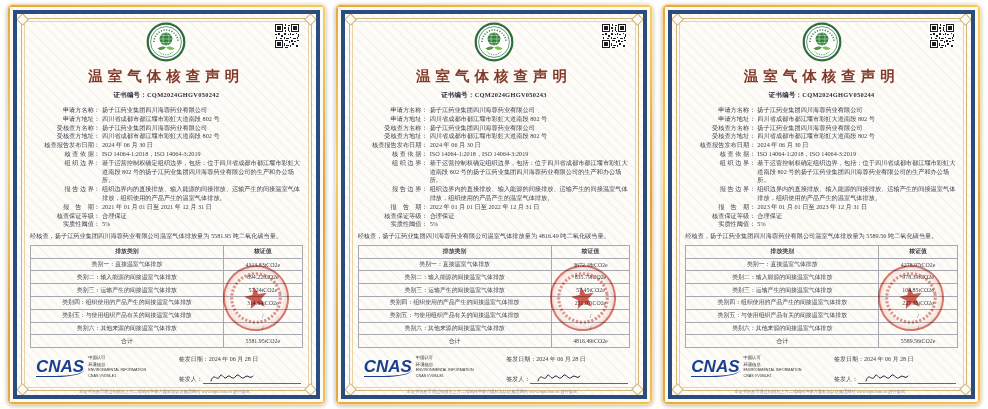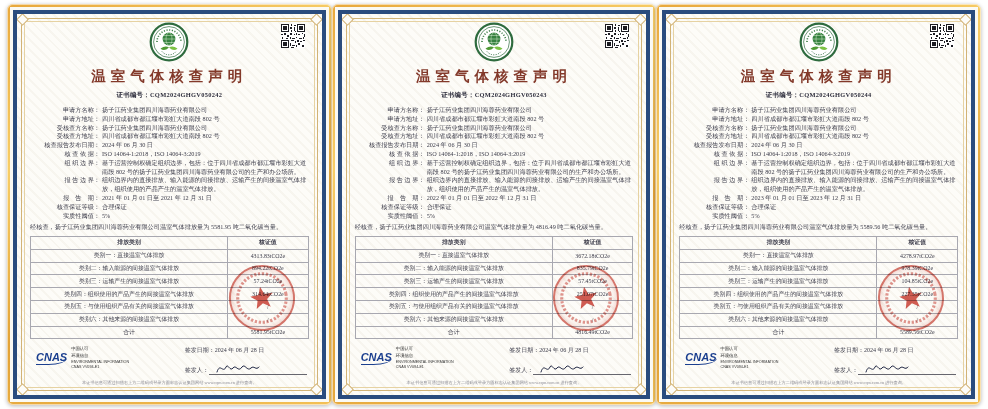--- a/index.html
+++ b/index.html
@@ -1,17 +1,17 @@
 <!DOCTYPE html>
 <html><head>
 <meta charset="utf-8">
 <style>
   html,body{margin:0;padding:0;width:988px;height:409px;overflow:hidden;background:#ffffff;
     font-family:"Liberation Serif","DejaVu Serif",serif;}
-  #stage{display:flex;padding:4px 7px;height:409px;box-sizing:border-box;background:#ffffff;}
+  #stage{display:flex;gap:9px;padding:4px 7px;height:409px;box-sizing:border-box;background:#ffffff;}
   .cert{flex:1;min-width:0;display:flex;}
   .gold{flex:1;border-radius:6px;padding:6px;box-sizing:border-box;
     background:linear-gradient(155deg,#e8a83c 0%,#f7cd67 30%,#e2a237 62%,#f3c055 100%);
     box-shadow:inset 0 0 0 1px rgba(255,255,255,.55), 0 1px 4px rgba(0,0,0,.28);}
   .navy{height:100%;box-sizing:border-box;border:4px solid #2a4c7e;outline:3px solid #fbfaf4;
     background:#fcfbf7;display:flex;}
   .paper{flex:1;position:relative;box-sizing:border-box;padding:8px 13px 4px 13px;overflow:hidden;
     background:
       repeating-linear-gradient(45deg,rgba(214,205,182,.14) 0 2px,transparent 2px 7px),
       #fdfcf8;}
@@ -29,21 +29,21 @@
   .flabel{flex:none;width:70px;text-align:right;white-space:nowrap;}
   .fvalue{flex:1;padding-left:2px;}
   .statement{margin-top:3px;font-size:6.2px;line-height:1.4;color:#40404e;}
   table.emis{margin-top:4px;width:100%;border-collapse:collapse;font-size:5.9px;color:#3b3b49;}
   table.emis th,table.emis td{border:0.8px solid #a8a8b0;padding:1.4px 2px;text-align:center;font-weight:400;}
   table.emis th{font-weight:600;}
   table.emis td.lab{width:71%;}
   .bottomrow{margin-top:7px;display:flex;justify-content:space-between;align-items:flex-start;}
   .cnas{display:flex;align-items:center;gap:4px;padding-left:6px;}
   .cnas-logo{font-family:"Liberation Sans",sans-serif;font-weight:900;font-style:italic;
-    font-size:11px;color:#1b3f8f;border-bottom:1.6px solid #1b3f8f;border-radius:0 0 60%/0 0 7px;line-height:1;padding-bottom:1px;}
+    font-size:17px;color:#1b3f8f;border-bottom:1.6px solid #1b3f8f;border-radius:0 0 60%/0 0 7px;line-height:1;padding-bottom:1px;}
   .cnas-info{font-family:"Liberation Sans",sans-serif;font-size:3.7px;line-height:1.55;color:#333;}
   .cnas-info .cnl{font-size:4.3px;color:#222;}
   .issue{width:122px;font-size:6px;color:#3a3a48;padding-right:2px;}
   .issue .row1{white-space:nowrap;}
   .issuer-row{margin-top:9px;display:flex;align-items:flex-end;}
   .sigline{display:inline-block;flex:1;border-bottom:0.9px solid #66666e;height:10px;position:relative;}
   .sig{position:absolute;left:6px;bottom:-2px;}
   .seal{position:absolute;width:62px;height:62px;right:14px;top:243px;border-radius:50%;
     border:2.5px solid rgba(196,50,38,.72);transform:rotate(-10deg);opacity:.92;
     box-shadow:inset 0 0 7px rgba(196,50,38,.30);mix-blend-mode:multiply;}

